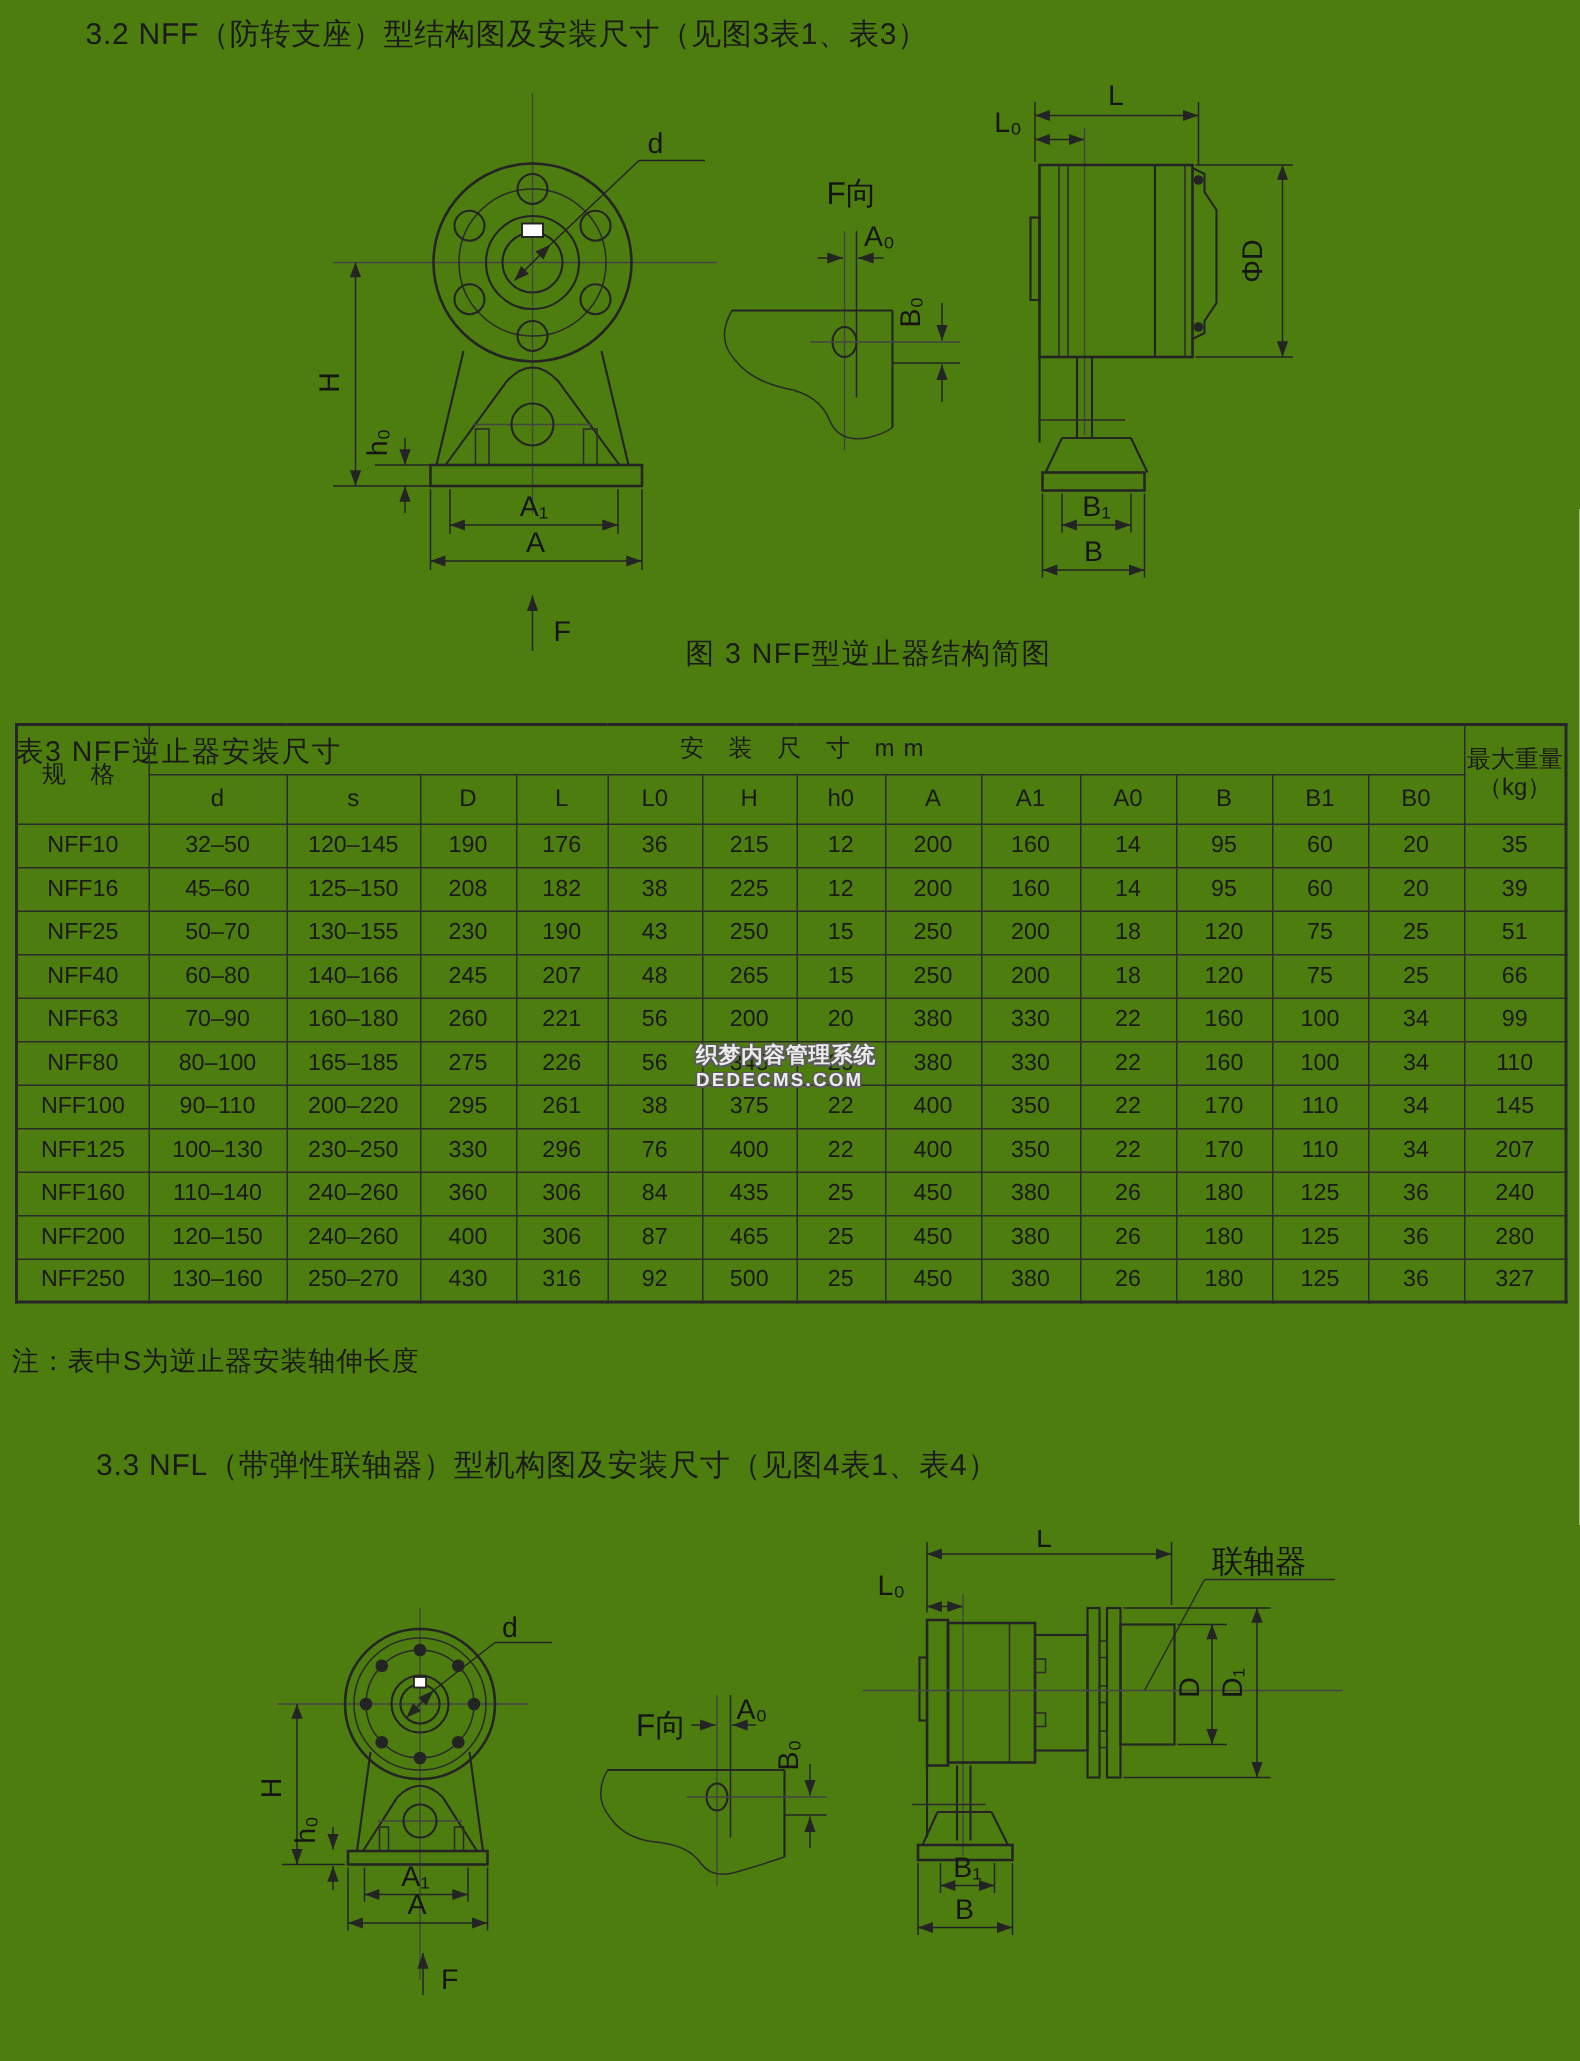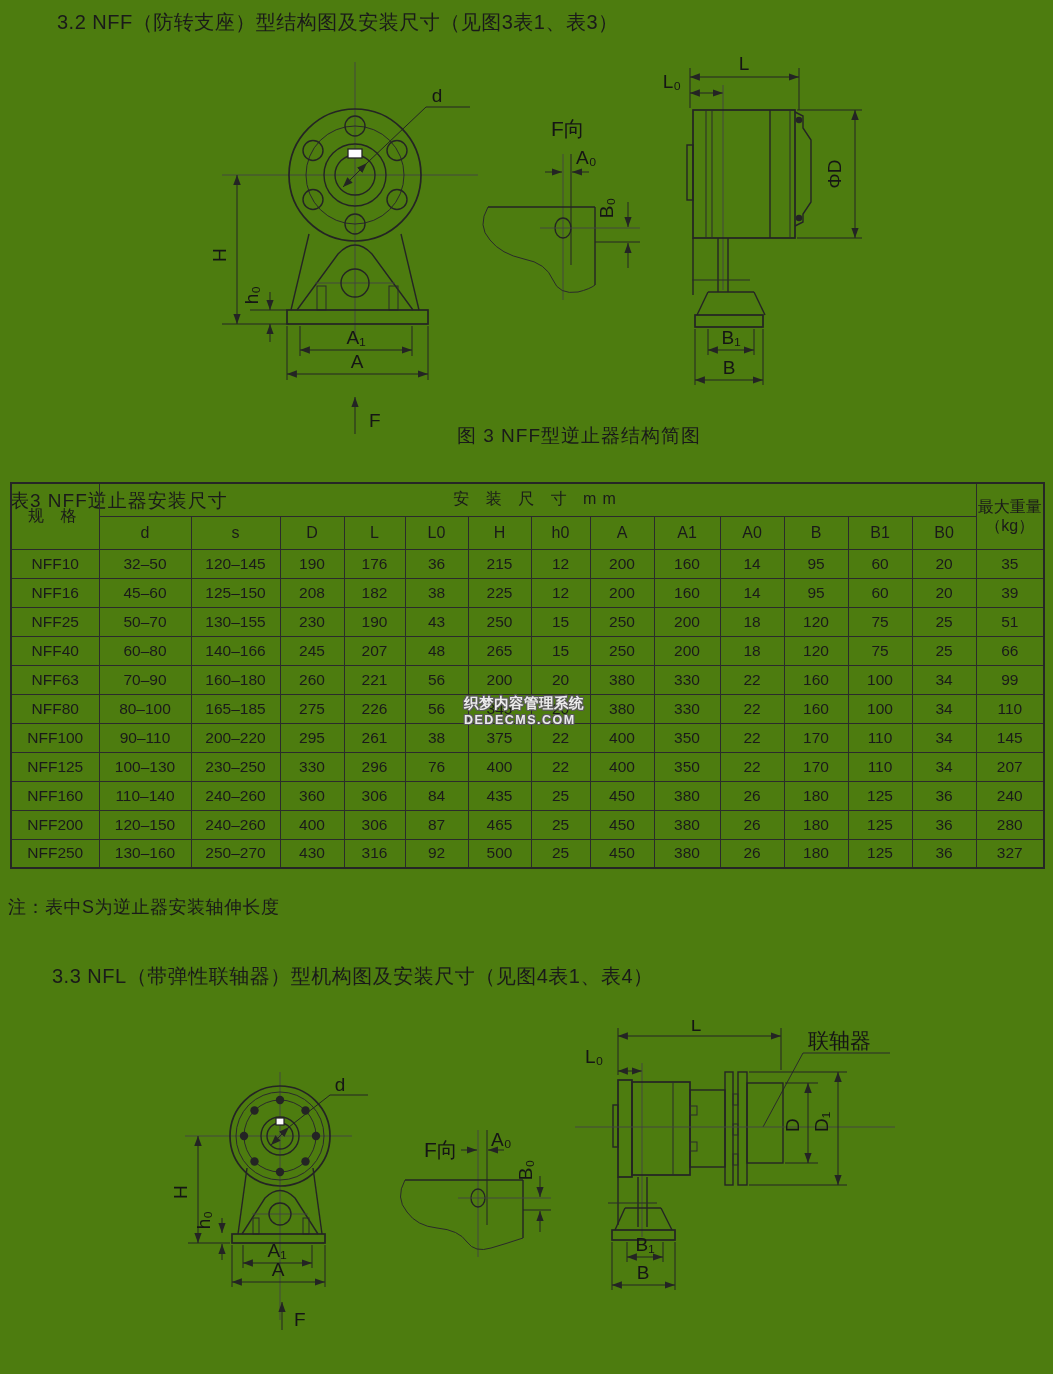--- a/index.html
+++ b/index.html
@@ -44,21 +44,21 @@
 </style>
 </head>
 <body>
 
 <div id="page">
 
   <div class="txt h20" style="left:57px;top:9px;">3.2  NFF（防转支座）型结构图及安装尺寸（见图3表1、表3）</div>
   <div class="txt h19" style="left:457px;top:406px;margin-top:17px;">图 3  NFF型逆止器结构简图</div>
   <div class="txt h19" style="left:10px;top:446px;margin-top:42px;">表3  NFF逆止器安装尺寸</div>
   <div class="txt h18" style="left:8px;top:895px;">注：表中S为逆止器安装轴伸长度</div>
-  <div class="txt h20" style="left:52px;top:963px;">3.3  NFL（带弹性联轴器）型机构图及安装尺寸（见图4表1、表4）</div>
+  <div class="txt h20" style="left:64px;top:963px;">3.3  NFL（带弹性联轴器）型机构图及安装尺寸（见图4表1、表4）</div>
 
   <svg style="top:50px;" width="1053" height="388" viewBox="0 0 1053 388">
     <defs>
       <marker id="m1e" viewBox="0 0 10 8" markerWidth="11" markerHeight="9" refX="9.5" refY="4" orient="auto" markerUnits="userSpaceOnUse">
           <path d="M0,0.6 L9.5,4 L0,7.4 Z" fill="#242424"></path>
         </marker>
       <marker id="m1s" viewBox="0 0 10 8" markerWidth="11" markerHeight="9" refX="0.5" refY="4" orient="auto" markerUnits="userSpaceOnUse">
           <path d="M9.5,0.6 L0.5,4 L9.5,7.4 Z" fill="#242424"></path>
         </marker>
     </defs>

